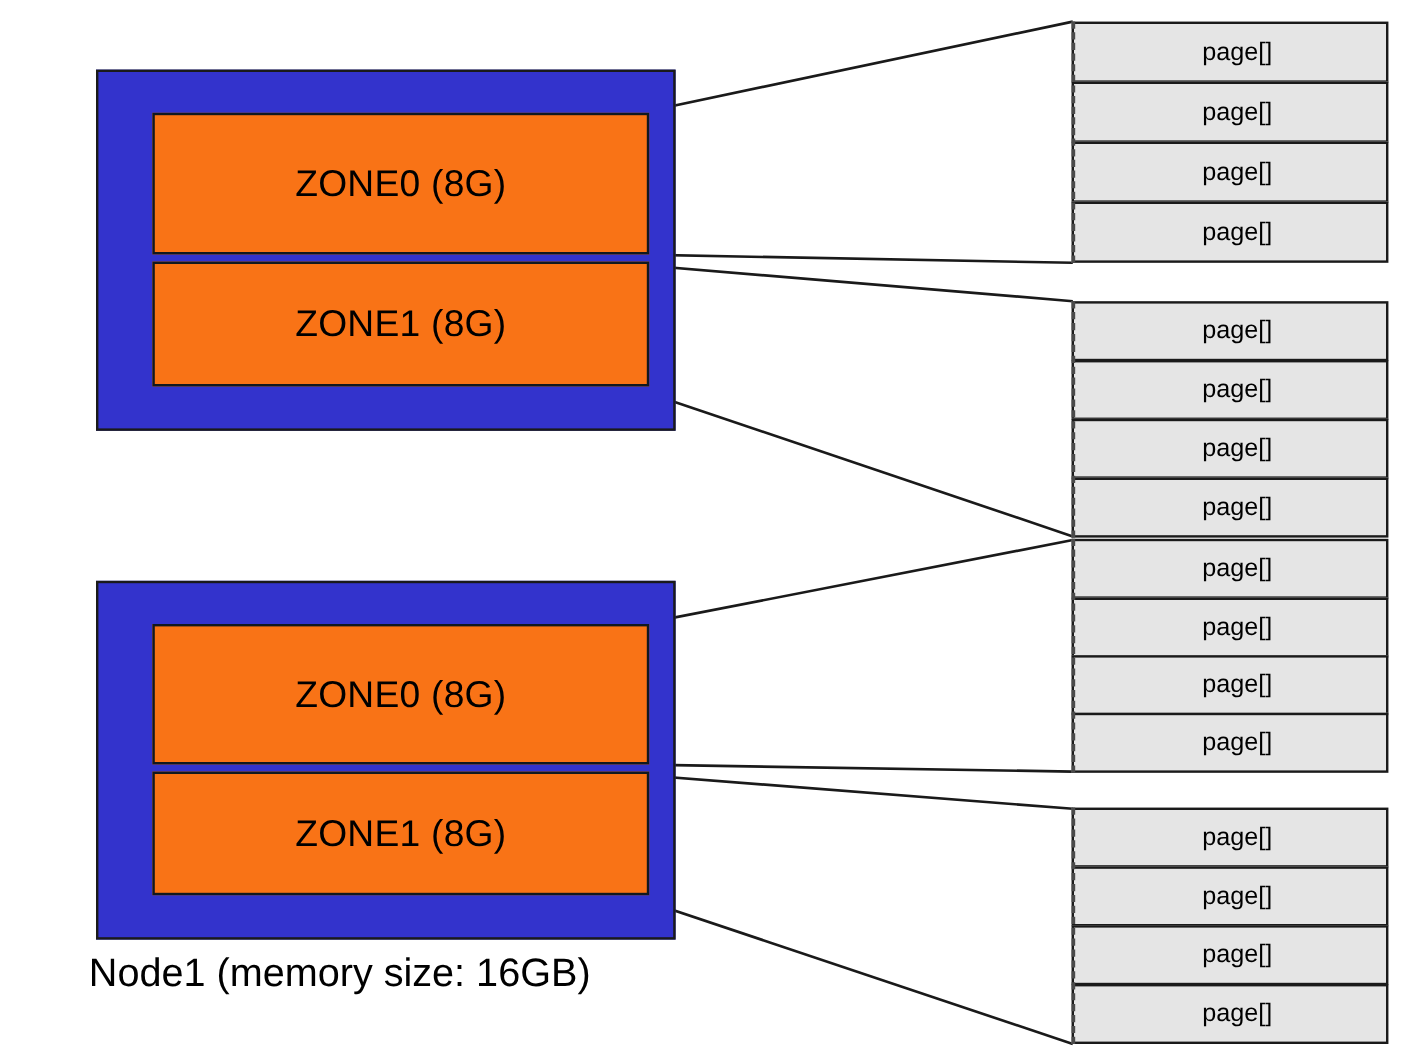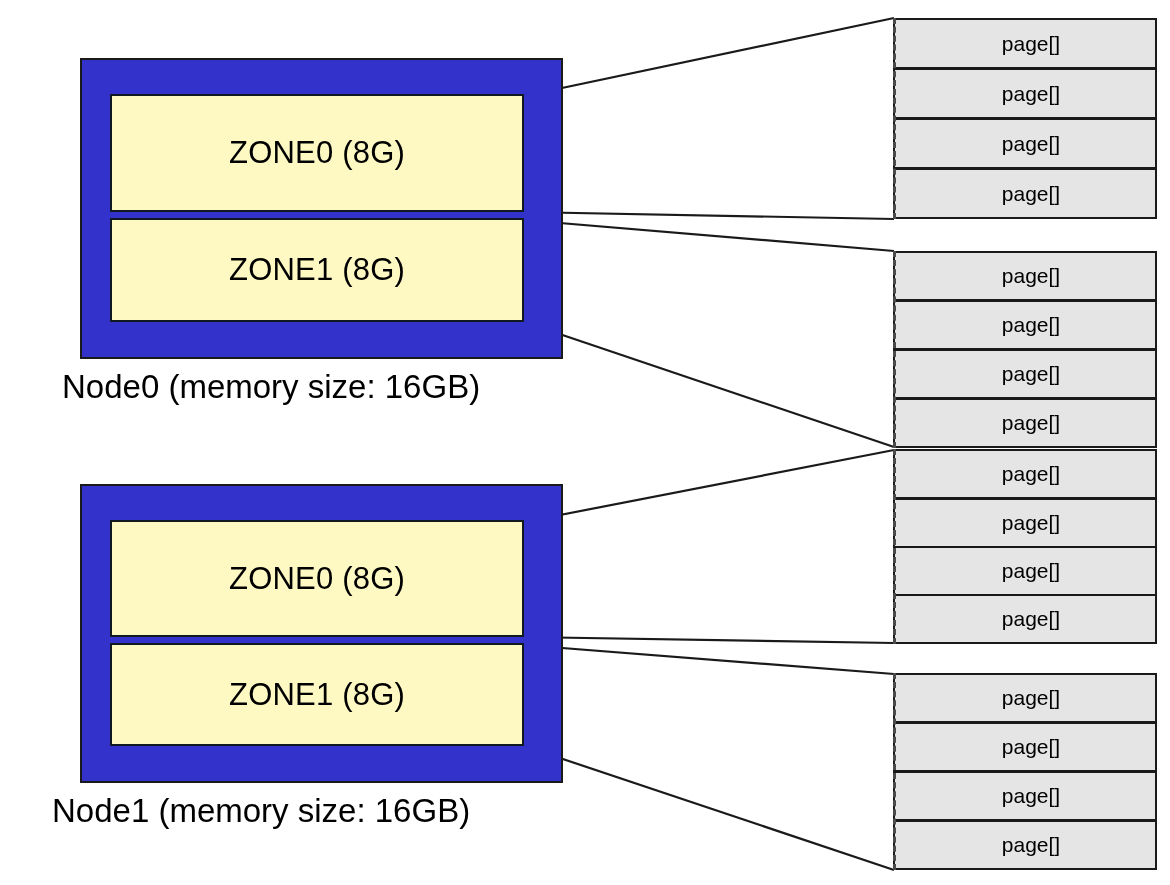--- a/index.html
+++ b/index.html
@@ -35,27 +35,28 @@
     position: absolute;
     background: #3333cc;
     border: 2px solid #1a1a1a;
     box-sizing: border-box;
     z-index: 3;
   }
 
   
   .zone-box {
     position: absolute;
-    background: #fef9c3;
+    background: #f97316;
     border: 2px solid #101820;
     box-sizing: border-box;
     display: flex;
     align-items: center;
     justify-content: center;
     z-index: 4;
+    margin-left: 17px;
   }
   .zone-label {
     font-size: 31px;
     color: #000000;
     letter-spacing: 0.2px;
     white-space: nowrap;
   }
 
   
   .node-caption {
@@ -124,33 +125,32 @@
   <div class="node-box" style="left:80px; top:58px; width:483px; height:301px;"></div>
 
   <div class="zone-box" style="left:110px; top:94px; width:414px; height:118px;">
     <span class="zone-label">ZONE0 (8G)</span>
   </div>
 
   <div class="zone-box" style="left:110px; top:218px; width:414px; height:104px;">
     <span class="zone-label">ZONE1 (8G)</span>
   </div>
 
-  <div class="node-caption" style="left:62px; top:368px;">Node0 (memory size: 16GB)</div>
 
   <div class="node-box" style="left:80px; top:484px; width:483px; height:299px;"></div>
 
   <div class="zone-box" style="left:110px; top:520px; width:414px; height:117px;">
     <span class="zone-label">ZONE0 (8G)</span>
   </div>
 
   <div class="zone-box" style="left:110px; top:643px; width:414px; height:103px;">
     <span class="zone-label">ZONE1 (8G)</span>
   </div>
 
-  <div class="node-caption" style="left:52px; top:792px;">Node1 (memory size: 16GB)</div>
+  <div class="node-caption" style="left:74px; top:792px;">Node1 (memory size: 16GB)</div>
 
   <div class="page-group" style="left:893px; top:18px; width:264px; height:201px;">
     <div class="dash-spine"></div>
     <div class="page-row" style="top:0px;   height:51px;">
       <span class="page-row-label">page[]</span>
     </div>
     <div class="page-row" style="top:50px;  height:51px;">
       <span class="page-row-label">page[]</span>
     </div>
     <div class="page-row" style="top:100px; height:51px;">

